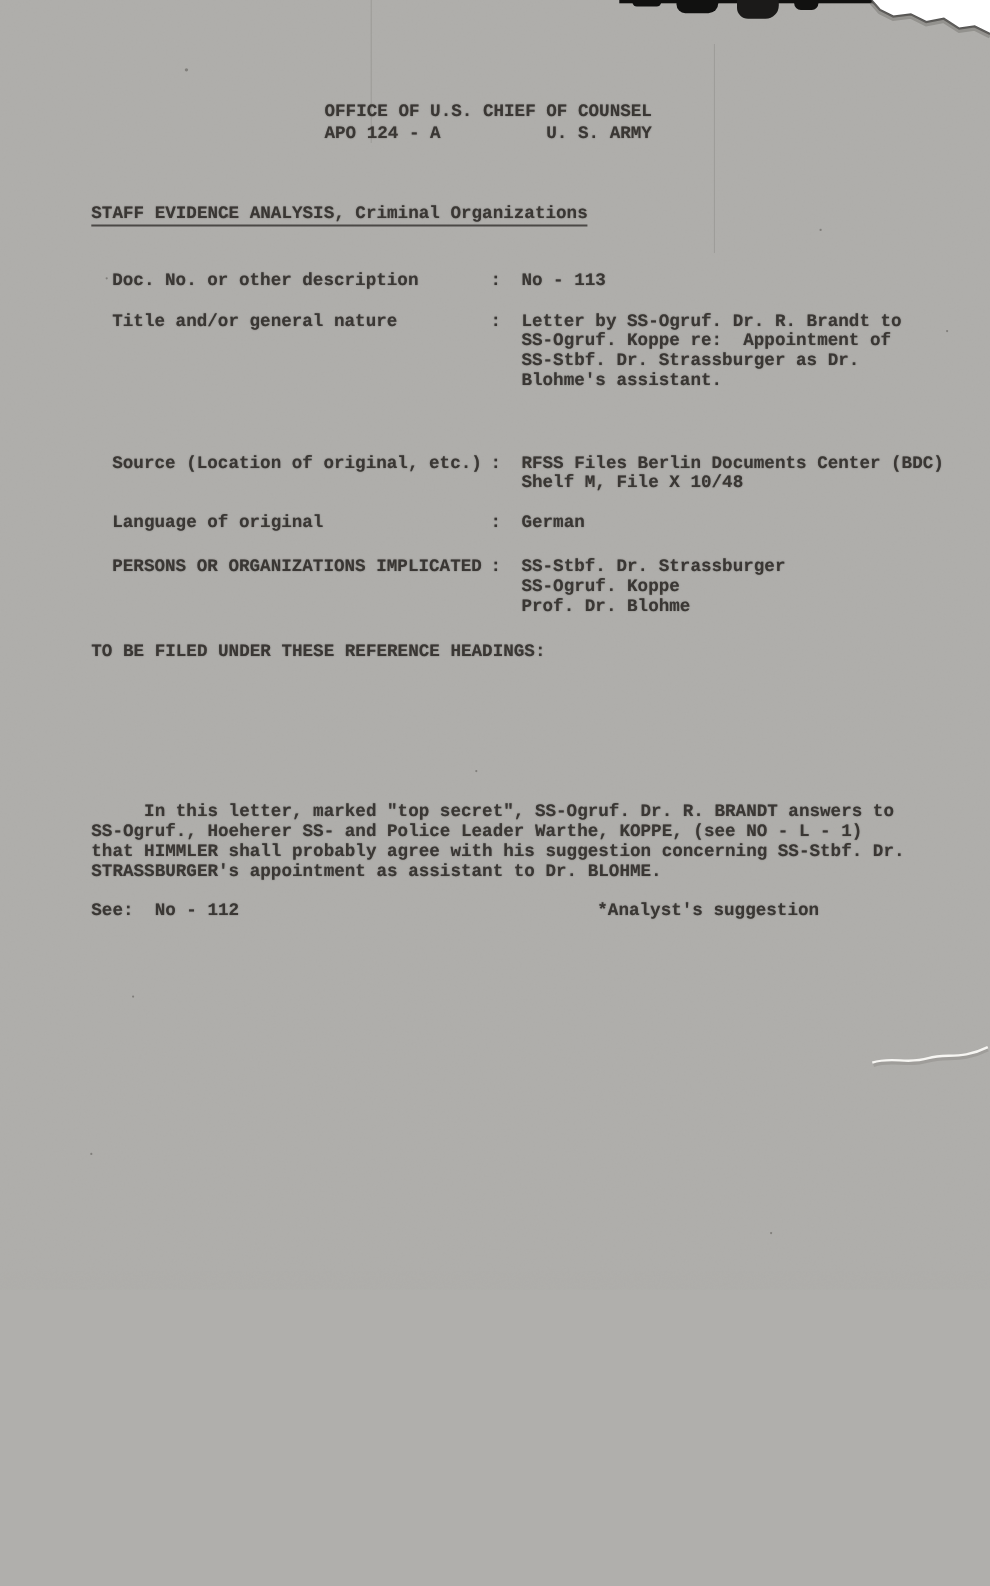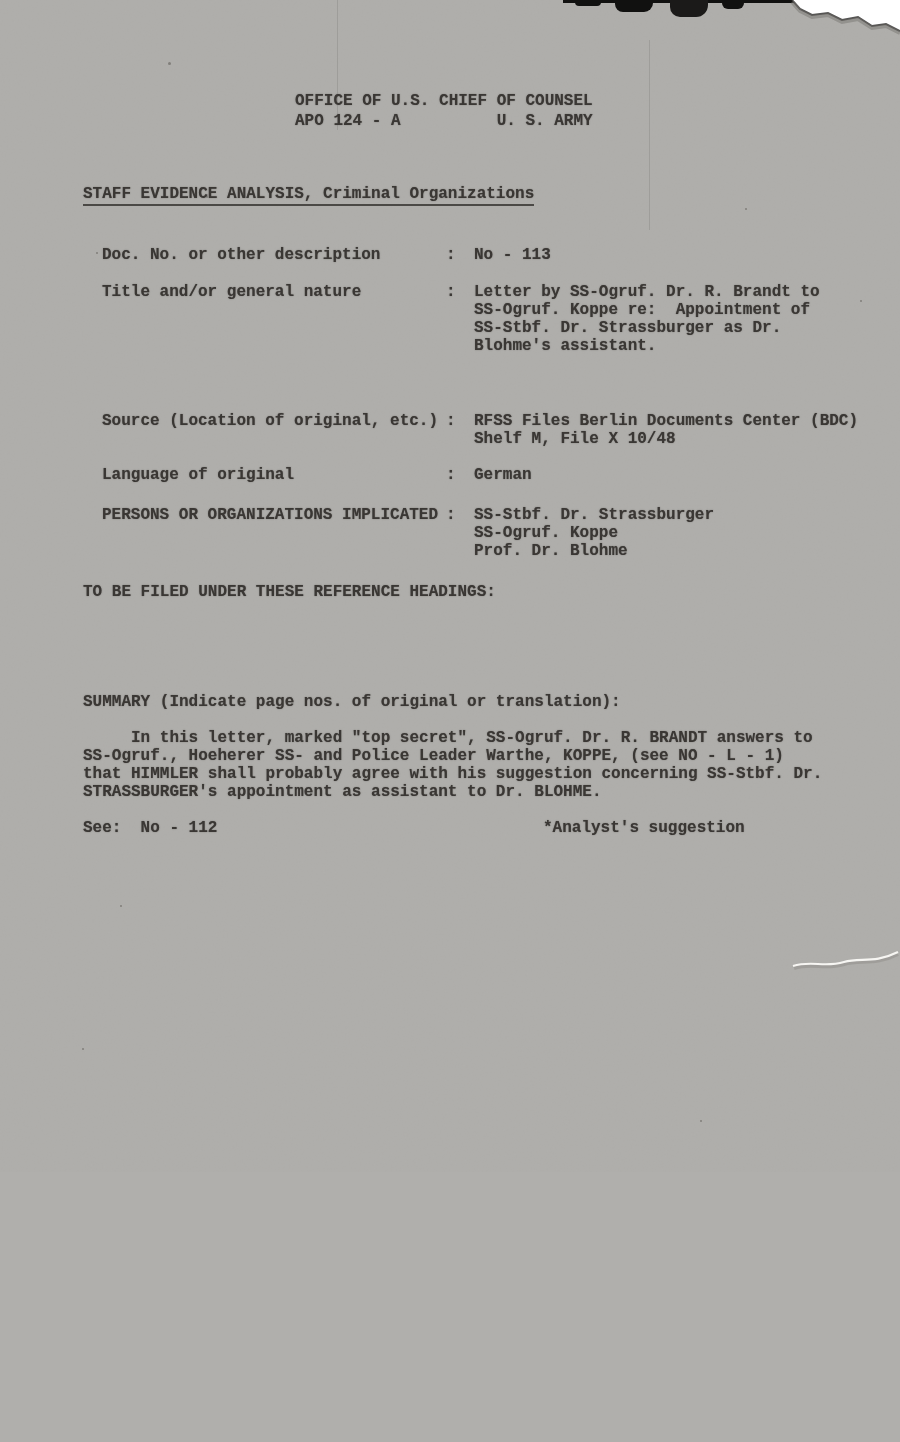--- a/index.html
+++ b/index.html
@@ -106,21 +106,20 @@
     <span class="flabel">Language of original</span><span class="fcolon">:</span><span class="fvalue">German</span>
   </div>
   <div class="field r5">
     <span class="flabel">PERSONS OR ORGANIZATIONS IMPLICATED</span><span class="fcolon">:</span><span class="fvalue">SS-Stbf. Dr. Strassburger
 SS-Ogruf. Koppe
 Prof. Dr. Blohme</span>
   </div>
 
   <div class="filing-heading">TO BE FILED UNDER THESE REFERENCE HEADINGS:</div>
 
-  <div class="summary-heading">SUMMARY (Indicate page nos. of original or translation):</div>
   <div class="summary-body">     In this letter, marked "top secret", SS-Ogruf. Dr. R. BRANDT answers to
 SS-Ogruf., Hoeherer SS- and Police Leader Warthe, KOPPE, (see NO - L - 1)
 that HIMMLER shall probably agree with his suggestion concerning SS-Stbf. Dr.
 STRASSBURGER's appointment as assistant to Dr. BLOHME.</div>
 
   <div class="see-ref">See:  No - 112</div>
   <div class="analyst-note">*Analyst's suggestion</div>
 
   <svg class="crease" width="112" height="52">
     <path d="M6,30 C24,24 36,32 56,26 C72,21 86,28 110,16" fill="none" stroke="rgba(140,138,134,0.45)" stroke-width="4"></path>

